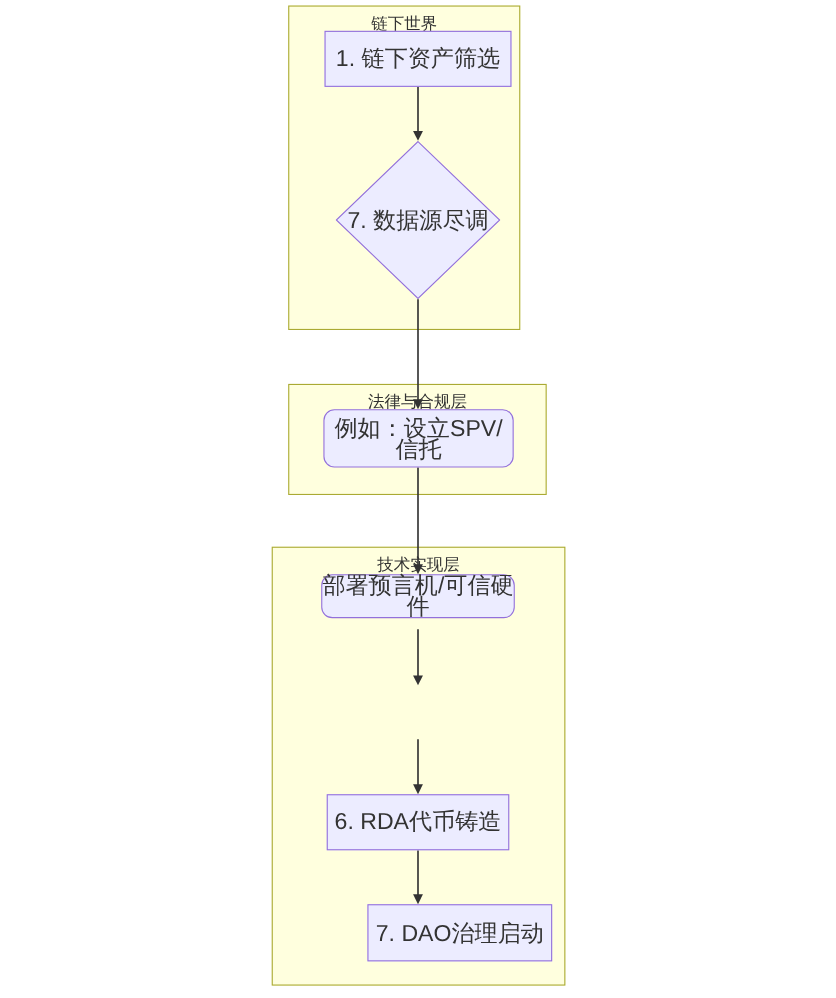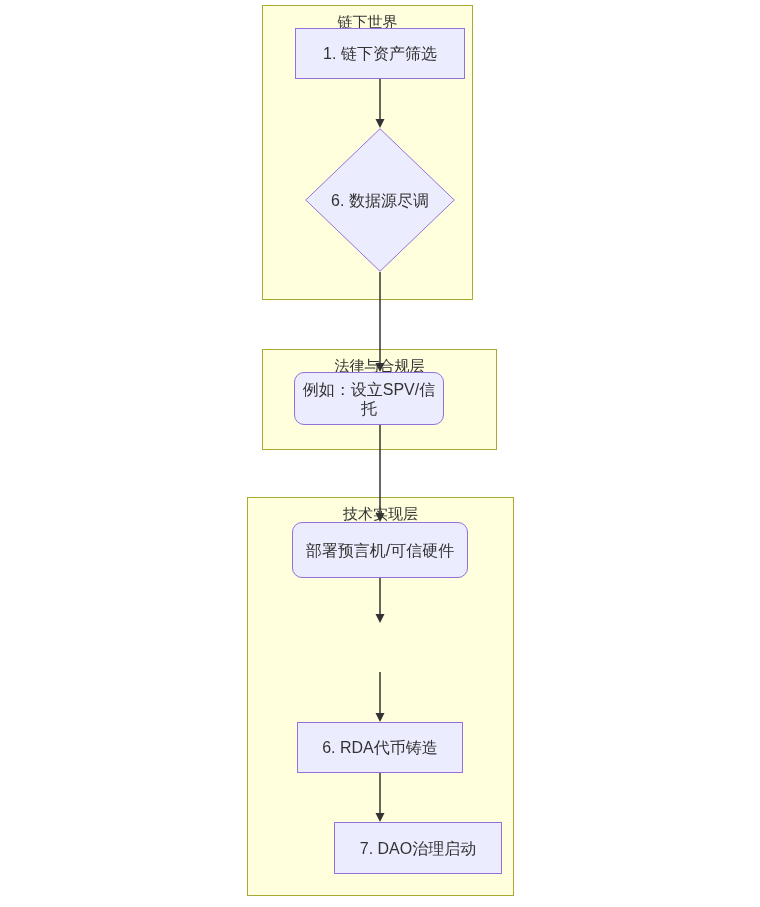--- a/index.html
+++ b/index.html
@@ -48,42 +48,42 @@
   }
 
   
   .node {
     position: absolute;
     box-sizing: border-box;
     display: flex;
     align-items: center;
     justify-content: center;
     text-align: center;
-    font-size: 16px;
+    font-size: 21px;
     line-height: 19px;
     color: #333333;
     z-index: 3;
   }
   .shape-rect {
     background: #ECECFF;
     border: 1px solid #9370DB;
   }
   .shape-rounded {
     background: #ECECFF;
     border: 1px solid #9370DB;
     border-radius: 10px;
   }
   .shape-diamond { background: transparent; border: none; }
   .shape-diamond svg { position: absolute; left: 0; top: 0; }
   .shape-diamond .node-label { position: relative; z-index: 1; }
 
   #node-n1 { left: 295px; top: 28px;  width: 170px; height: 51px; }
   #node-n2 { left: 305px; top: 128px; width: 150px; height: 144px; }
-  #node-n3 { left: 294px; top: 372px; width: 150px; height: 53px; justify-content: center; }
-  #node-n4 { left: 292px; top: 522px; width: 176px; height: 56px; }
+  #node-n3 { left: 294px; top: 372px; width: 173px; height: 53px; justify-content: center; }
+  #node-n4 { left: 292px; top: 522px; width: 176px; height: 40px; }
   #node-n5 { left: 280px; top: 623px; width: 200px; height: 49px; }
   #node-n6 { left: 297px; top: 722px; width: 166px; height: 51px; }
   #node-n7 { left: 297px; top: 822px; width: 168px; height: 52px; margin-left: 37px; }
 </style>
 </head>
 <body>
 
 <div class="canvas">
 
   <div class="subgraph" id="sg-offchain">
@@ -124,21 +124,21 @@
   </svg>
 
   <div class="node shape-rect" id="node-n1">
     <span class="node-label">1. 链下资产筛选</span>
   </div>
 
   <div class="node shape-diamond" id="node-n2">
     <svg width="150" height="144" viewBox="0 0 150 144">
       <polygon points="75,0.75 149.25,72 75,143.25 0.75,72" fill="#ECECFF" stroke="#9370DB" stroke-width="1"></polygon>
     </svg>
-    <span class="node-label">6. 数据源尽调</span>
+    <span class="node-label">7. 数据源尽调</span>
   </div>
 
   <div class="node shape-rounded" id="node-n3">
     <span class="node-label">例如：设立SPV/信托</span>
   </div>
 
   <div class="node shape-rounded" id="node-n4">
     <span class="node-label">部署预言机/可信硬件</span>
   </div>
 

